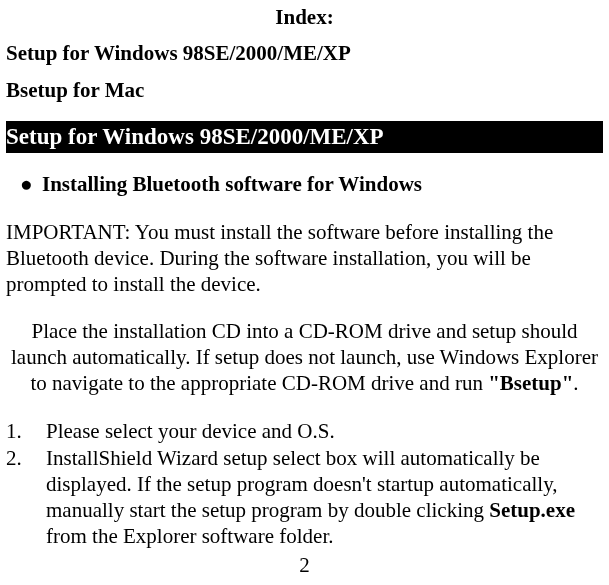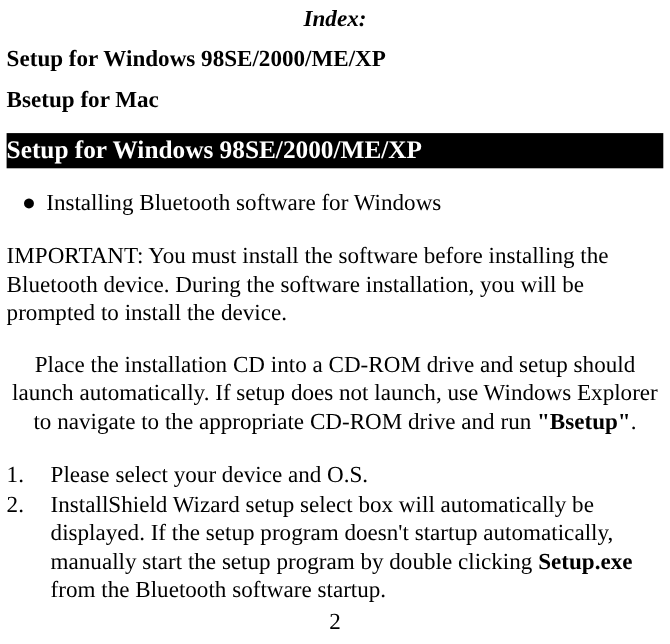--- a/index.html
+++ b/index.html
@@ -10,37 +10,36 @@
       padding: 4px 6px 0 6px;
       width: 609px;
       box-sizing: border-box;
       color: #000;
       background: #fff;
     }
     .index-title {
       font-weight: bold;
       text-align: center;
       margin: 0 0 8px 0;
-      font-style: italic;
     }
     .toc-line {
       font-weight: bold;
       margin: 10px 0 10px 0;
     }
     .section-heading {
       background: #000;
       color: #fff;
       font-weight: bold;
       font-size: 23px;
       padding: 1px 0 1px 0;
       margin: 18px 0 18px 0;
       line-height: 1.3;
     }
     .bullet-line {
-      font-weight: normal;
+      font-weight: bold;
       margin: 5px 0 22px 0;
       padding-left: 14px;
     }
     .bullet-dot {
       display: inline-block;
       width: 22px;
       vertical-align: baseline;
     }
     .important-block {
       font-weight: normal;
@@ -90,18 +89,18 @@
 </div>
 
 <div class="ol">
   <div class="ol-item">
     <div class="ol-num">1.</div>
     <div class="ol-body">Please select your device and O.S.</div>
   </div>
   <div class="ol-item">
     <div class="ol-num">2.</div>
     <div class="ol-body">
-      <span>InstallShield Wizard setup select box will automatically be displayed. If the setup program doesn't startup automatically, manually start the setup program by double clicking </span><b>Setup.exe</b><span> from the Bluetooth software startup.</span>
+      <span>InstallShield Wizard setup select box will automatically be displayed. If the setup program doesn't startup automatically, manually start the setup program by double clicking </span><b>Setup.exe</b><span> from the Explorer software folder.</span>
     </div>
   </div>
 </div>
 
 <div class="page-num">2</div>
 
 </body></html>

